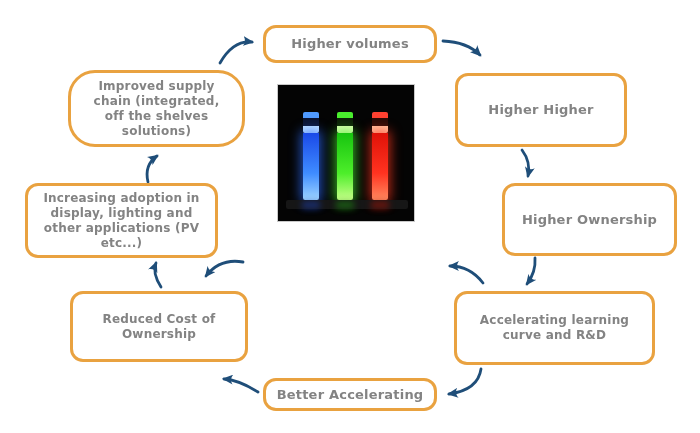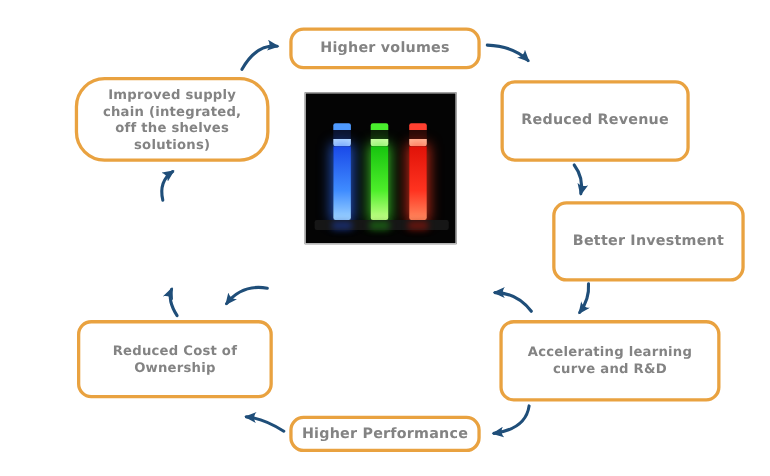--- a/index.html
+++ b/index.html
@@ -73,33 +73,36 @@
     <path class="arrow" d="M 258 392 Q 239 380 224 379" marker-end="url(#ah)"></path>
     <path class="arrow" d="M 243 262 Q 220 258 206 276" marker-end="url(#ah)"></path>
     <path class="arrow" d="M 161 287 Q 152 273 156 263" marker-end="url(#ah)"></path>
     <path class="arrow" d="M 148 182 Q 144 165 157 156" marker-end="url(#ah)"></path>
   </svg>
 
   <div class="node fs13" id="n-volumes">
       <span>Higher volumes</span>
     </div>
   <div class="node fs13" id="n-revenue">
-      <span>Reduced Revenue</span>
+      <span>Higher Higher</span>
     </div>
   <div class="node fs13" id="n-investment">
-      <span>Better Investment</span>
+      <span>Higher Ownership</span>
     </div>
   <div class="node fs12" id="n-accel">
       <span>Accelerating learning curve and R&amp;D</span>
     </div>
   <div class="node fs13" id="n-perf">
-      <span>Higher Performance</span>
+      <span>Better Accelerating</span>
     </div>
   <div class="node fs12" id="n-reduced">
       <span>Reduced Cost of Ownership</span>
+    </div>
+  <div class="node fs12" id="n-adoption">
+      <span>Increasing adoption in display, lighting and other applications (PV etc...)</span>
     </div>
   <div class="node fs12" id="n-supply">
       <span>Improved supply chain (integrated, off the shelves solutions)</span>
     </div>
 
   <div id="photo">
     <div class="cap" id="cap-blue"></div>
     <div class="cap" id="cap-green"></div>
     <div class="cap" id="cap-red"></div>
     <div class="tube" id="tube-blue"></div>

